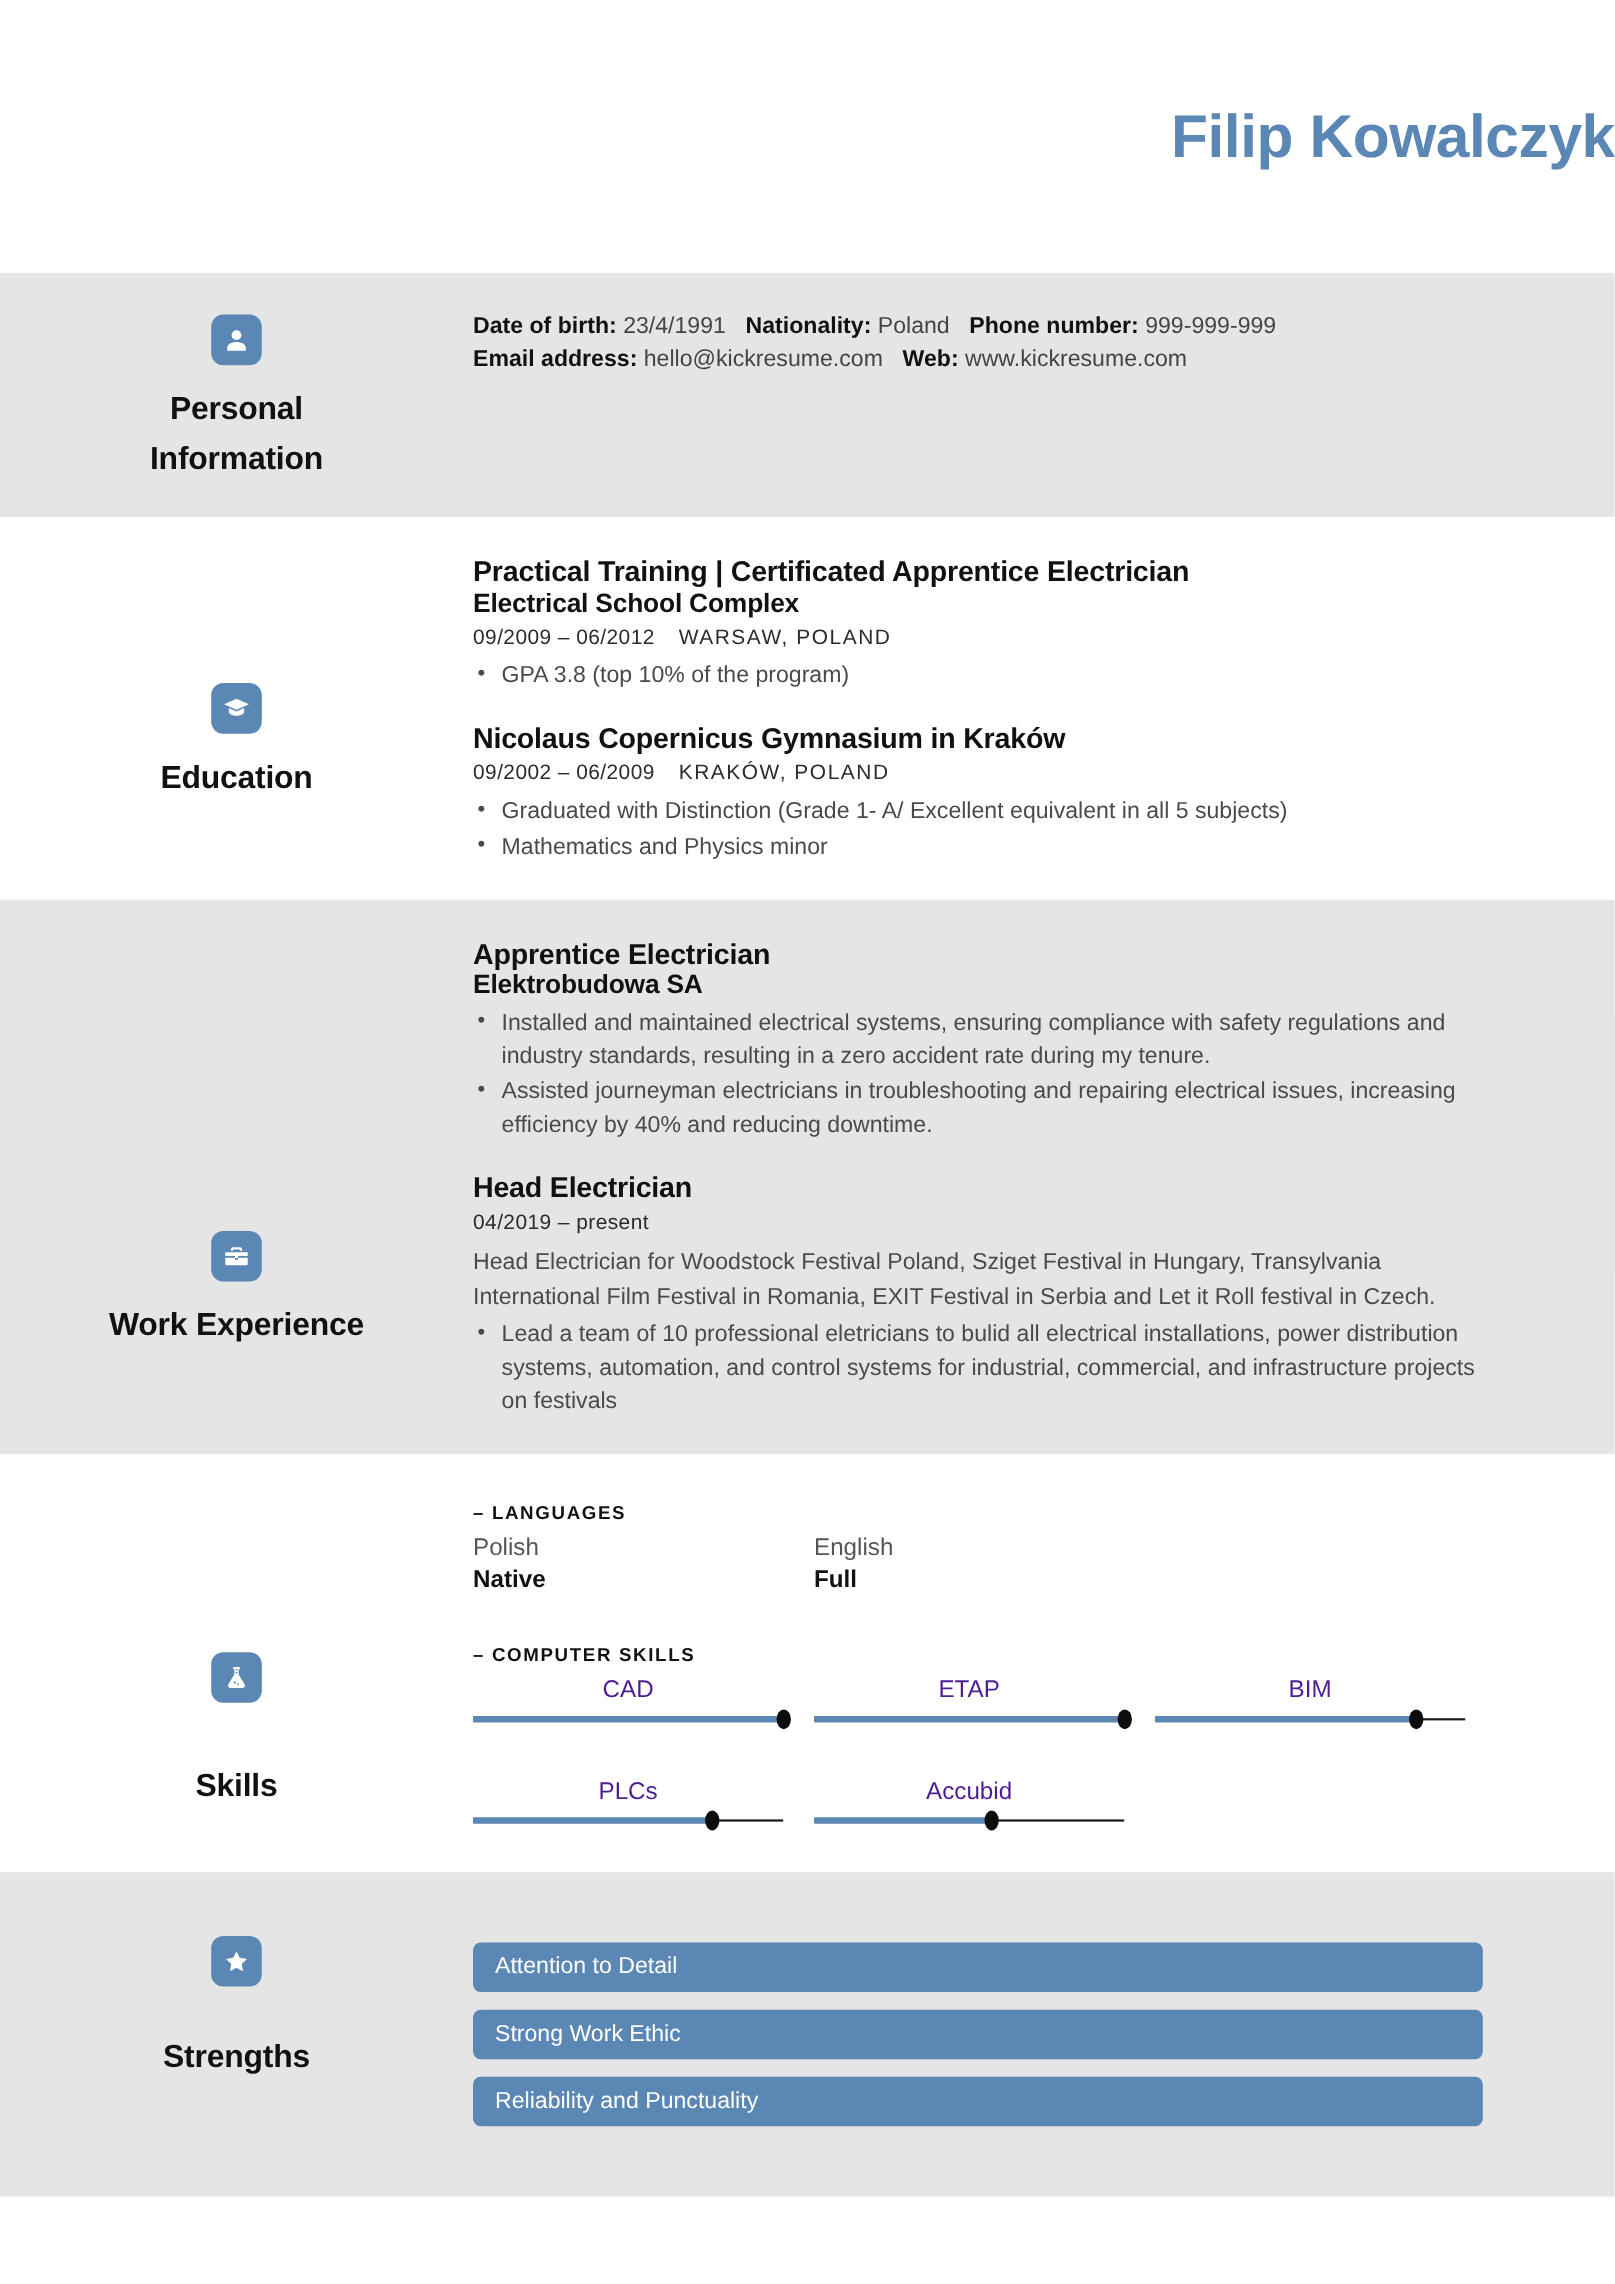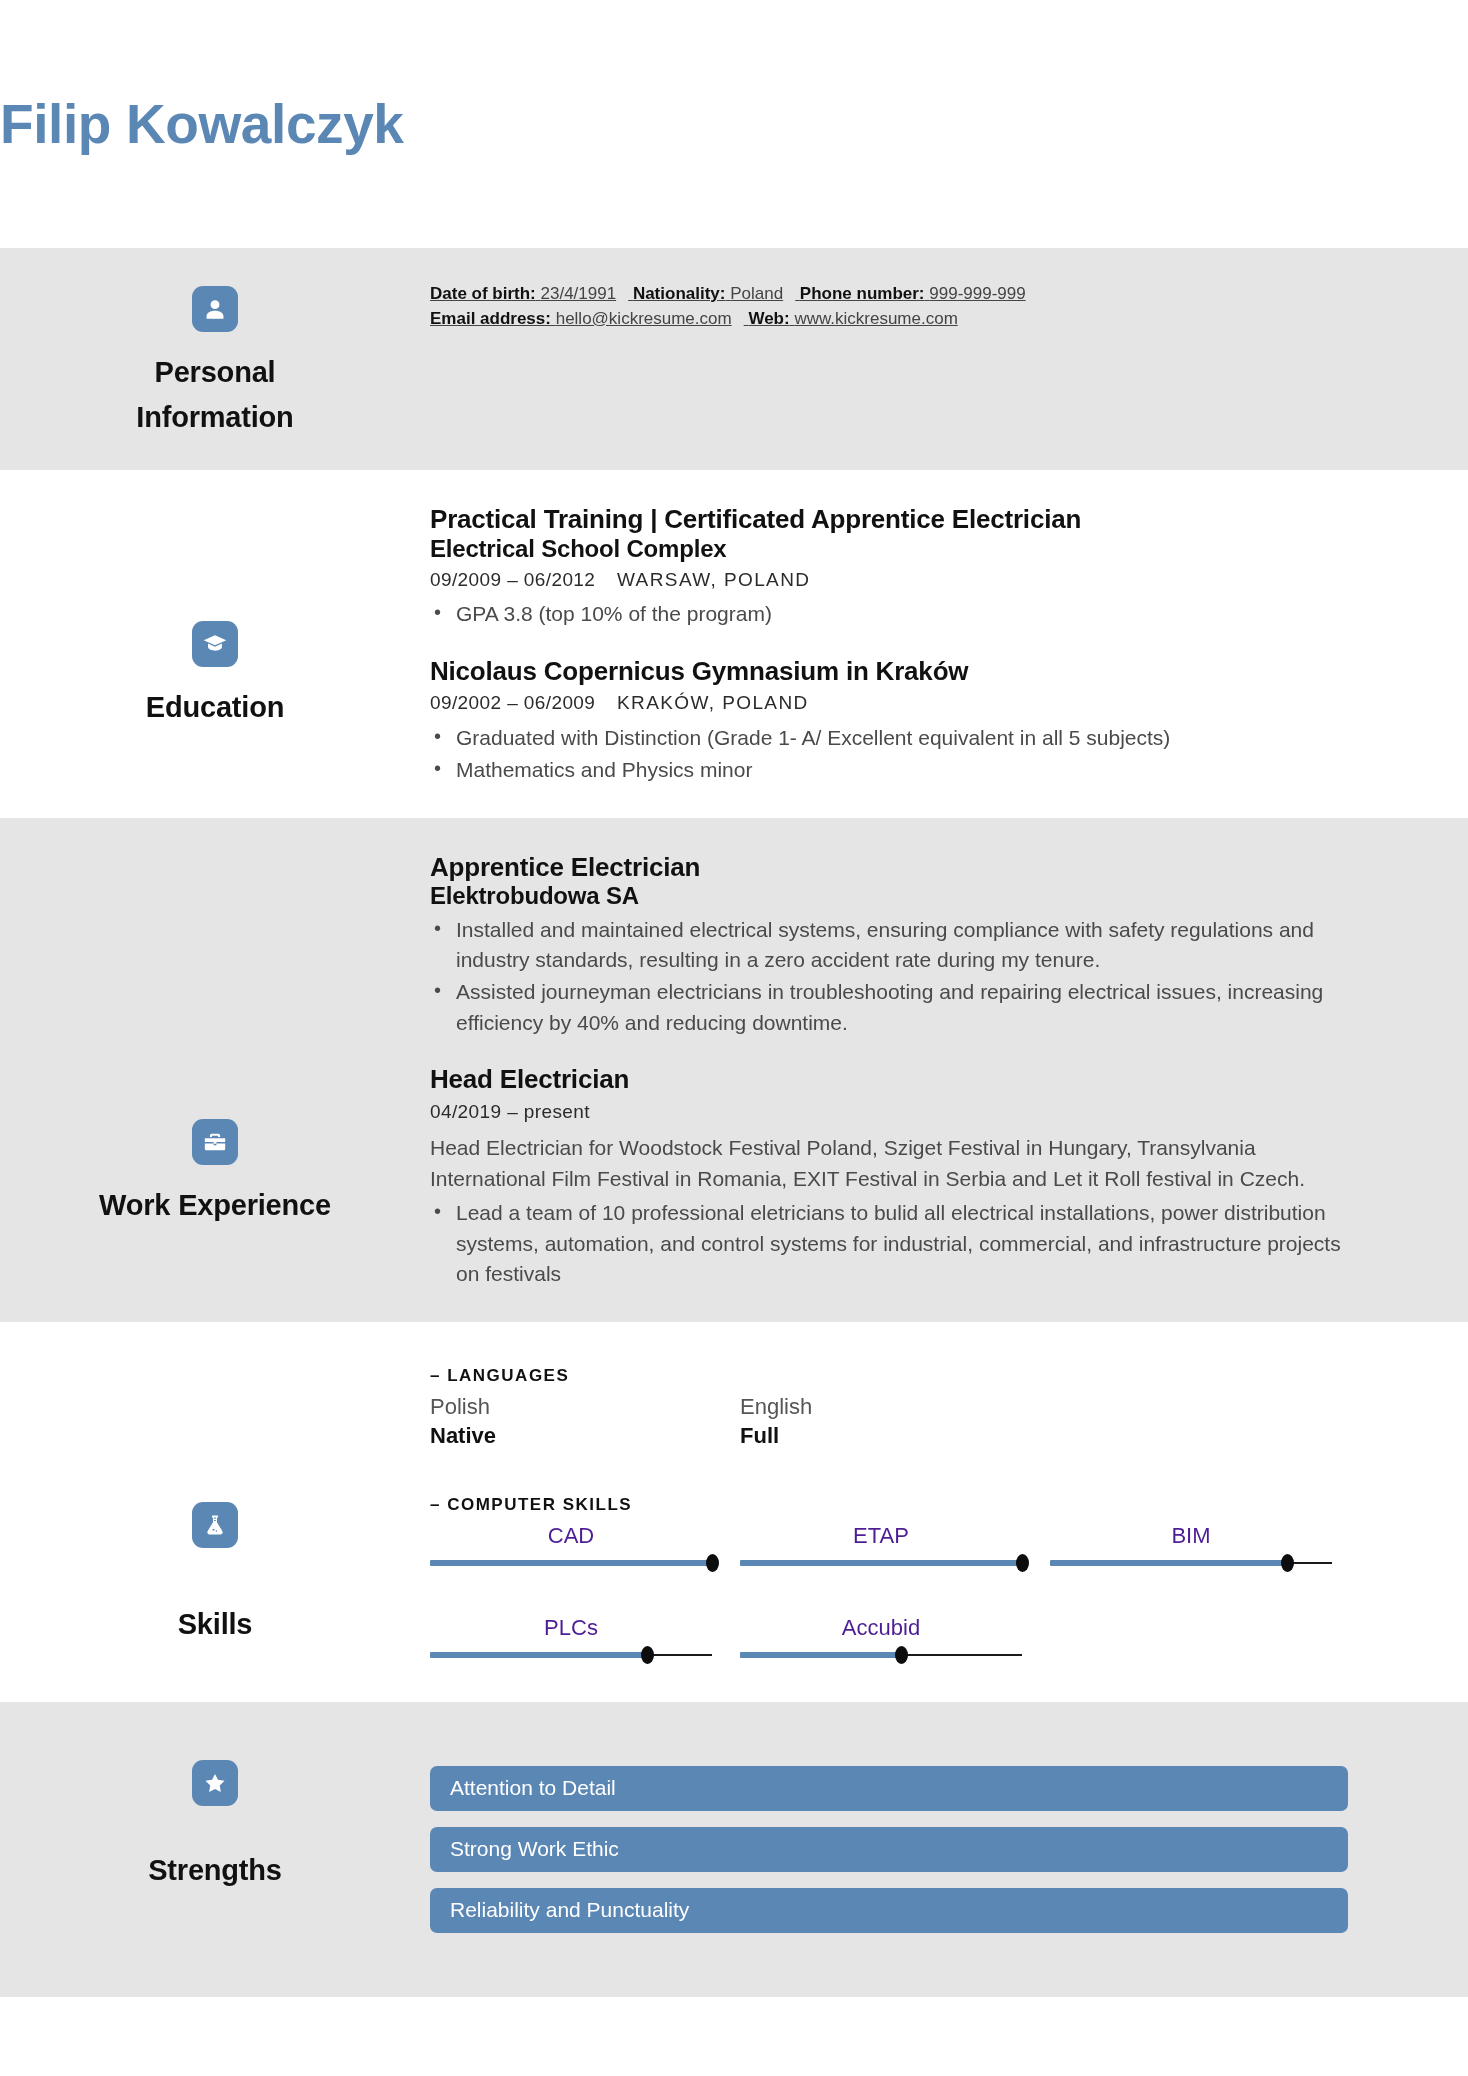--- a/index.html
+++ b/index.html
@@ -22,21 +22,21 @@
     background: #ffffff;
     overflow: hidden;
   }
 
   
   .header {
     height: 248px;
     background: #ffffff;
     display: flex;
     align-items: center;
-    justify-content: flex-start;
+    justify-content: flex-end;
   }
   .header-name {
     font-size: 55px;
     font-weight: bold;
     color: #5b87b5;
     letter-spacing: -0.4px;
     line-height: 1;
   }
 
   
@@ -81,24 +81,23 @@
     font-weight: bold;
     color: #111111;
     text-align: center;
     line-height: 1.55;
     letter-spacing: -0.2px;
     max-width: 330px;
   }
 
   
   .pi-line {
-    font-size: 17px;
+    font-size: 21px;
     line-height: 1.45;
     color: #444444;
-    text-decoration: underline;
   }
   .pi-line b {
     color: #111111;
     font-weight: bold;
   }
   .pi-gap { display: inline-block; width: 12px; }
 
   
   .entry { margin-bottom: 26px; }
   .entry:last-child { margin-bottom: 0; }

